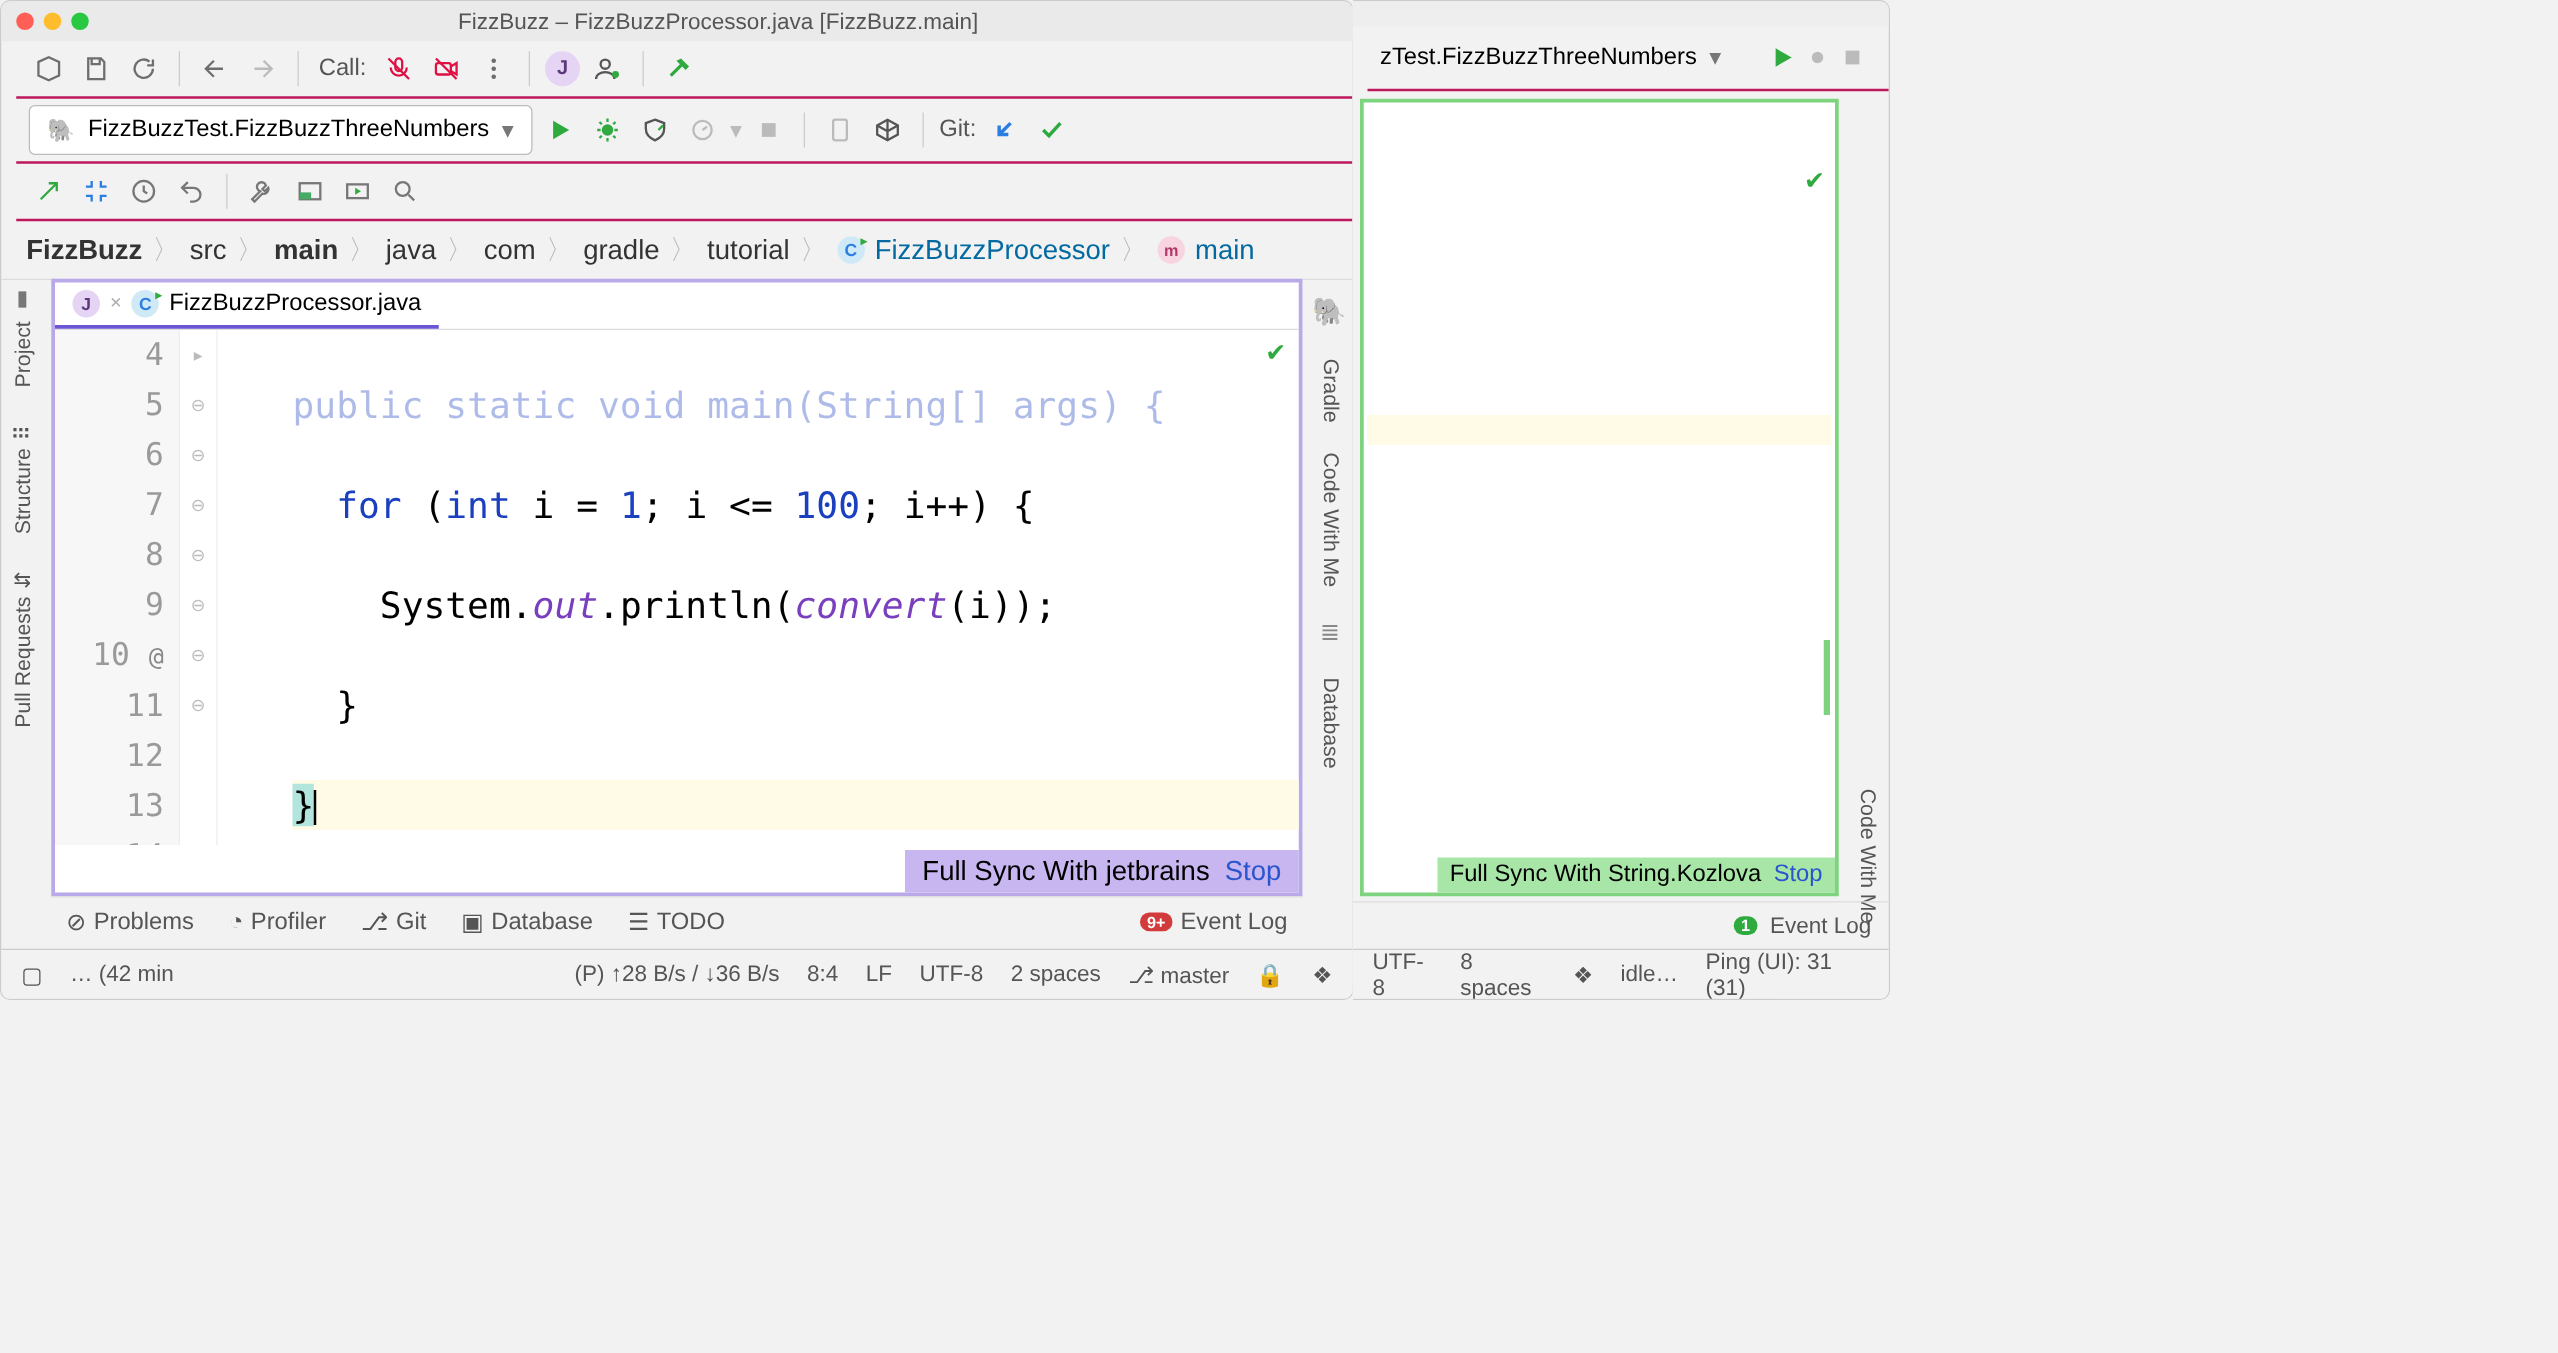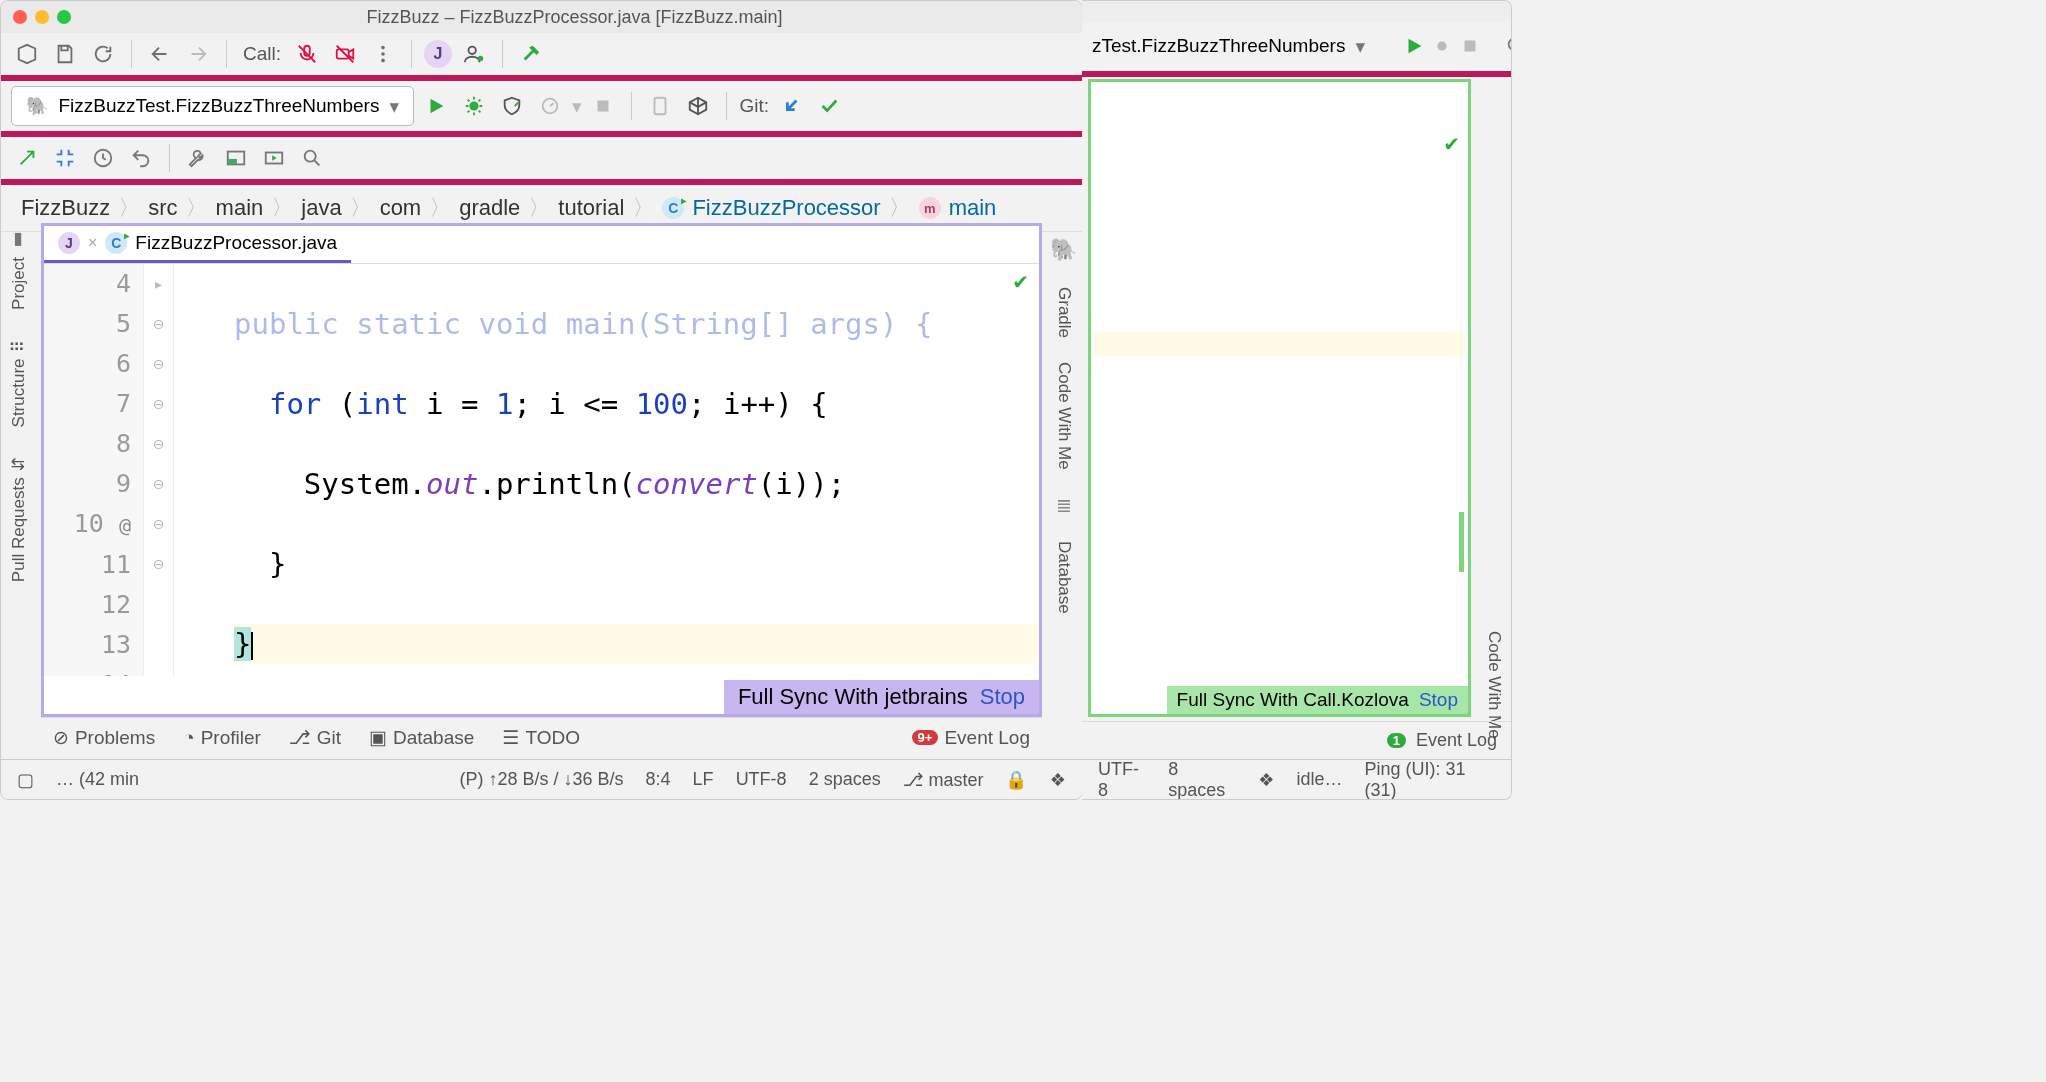--- a/index.html
+++ b/index.html
@@ -10,31 +10,31 @@
   position: relative; overflow: hidden;
   font-size: 19px;
 }
 .window { position:absolute; background:#f2f2f2; border:1px solid #ccc; border-radius:8px; overflow:hidden; }
 .window-left { left:0; top:0; width:1083px; height:800px; }
 .window-right { left:1082px; top:0; width:430px; height:800px; border-left:none; border-top-left-radius:0; border-bottom-left-radius:0;}
 .titlebar { height:32px; display:flex; align-items:center; padding:0 12px; background:#eaeaea; }
 .tl-btn { width:14px; height:14px; border-radius:50%; margin-right:8px; }
 .red{background:#ff5f57}.yellow{background:#ffbd2e}.green{background:#28c840}
 .titlebar .title { flex:1; text-align:center; color:#555; font-size:18px; }
-.toolbar-row { display:flex; align-items:center; border-bottom:6px solid #be185d; padding:5px 10px; gap:6px; min-height:46px; }
+.toolbar-row { display:flex; align-items:center; border-bottom:2px solid #be185d; padding:5px 10px; gap:6px; min-height:46px;margin-left:12px; }
 .tb-btn { width:32px; height:32px; display:flex; align-items:center; justify-content:center; color:#6e6e6e; border-radius:4px; }
 .tb-btn svg { width:22px; height:22px; }
 .sep { width:1px; height:28px; background:#ccc; margin:0 6px; }
 .call-label { color:#555; margin:0 4px; }
 .avatar-j { width:28px;height:28px;border-radius:50%;background:#e6d4f5;color:#5a3a7a;display:flex;align-items:center;justify-content:center;font-weight:600; font-size:16px;}
 .run-config { height:40px; border:1px solid #bbb; border-radius:5px; background:#fff; display:flex; align-items:center; padding:0 14px; gap:10px; }
 .chev { color:#777; }
 .breadcrumb { display:flex; align-items:center; gap:8px; padding:8px 20px; border-bottom:1px solid #ddd; font-size:22px; color:#333;}
 .breadcrumb .bc { color:#333; }
-.breadcrumb .bold { font-weight:400; }
+.breadcrumb .bold { font-weight:700; }
 .breadcrumb .link { color:#0369a1; }
 .bc-sep { color:#bbb; }
 .side-tool-left { position:absolute; left:0; top:220px; width:36px; display:flex; flex-direction:column; align-items:center; gap:30px; padding-top:10px;}
 .side-label { writing-mode:vertical-rl; transform:rotate(180deg); color:#555; font-size:17px; display:flex; align-items:center; gap:6px;}
 .side-tool-right { position:absolute; right:0; top:230px; width:36px; display:flex; flex-direction:column; align-items:center; gap:24px; padding-top:6px;}
 .side-label-r { writing-mode:vertical-rl; color:#555; font-size:17px; }
 .editor-wrap { position:absolute; left:40px; right:40px; top:222px; bottom:82px; border:3px solid #b9a9e8; background:#fff; }
 .tabs { display:flex; align-items:center; border-bottom:1px solid #ddd; height:38px; }
 .tab { display:flex; align-items:center; gap:8px; padding:0 14px; height:100%; border-bottom:3px solid #6b57d6; }
 .tab .avatar-j { width:22px;height:22px;font-size:14px;}
@@ -439,21 +439,21 @@
           <path d="M20 20l-5-5"></path>
         </svg>
       </div>
   </div>
 
   <div class="r-editor">
     <span class="r-analysis-ok">✔</span>
     <div class="r-hl"></div>
     <div style="position:absolute;right:4px;top:430px;width:5px;height:60px;background:#7ed37e"></div>
     <div class="r-sync">
-      <span>Full Sync With Call.Kozlova</span>
+      <span>Full Sync With String.Kozlova</span>
       <span class="stop">Stop</span>
     </div>
   </div>
 
   <div class="r-side-right">
     <div class="side-label-r">Code With Me</div>
   </div>
 
   <div class="r-bottom">
     <span class="circle-1">1</span>

